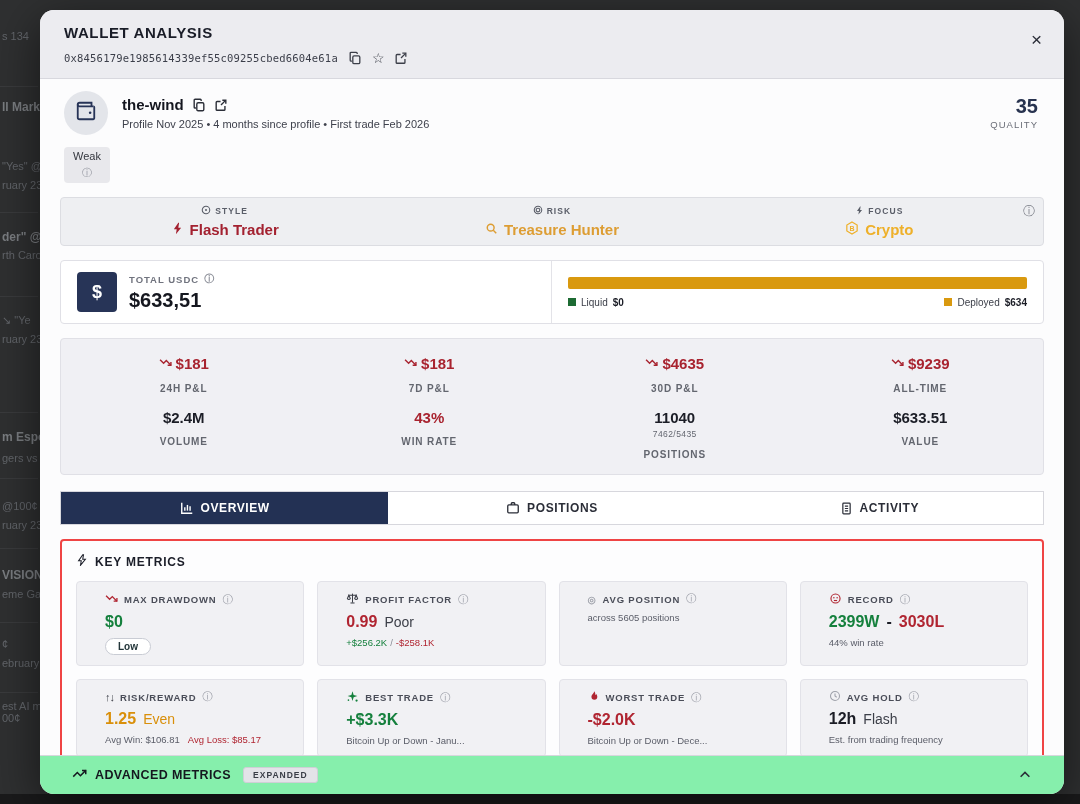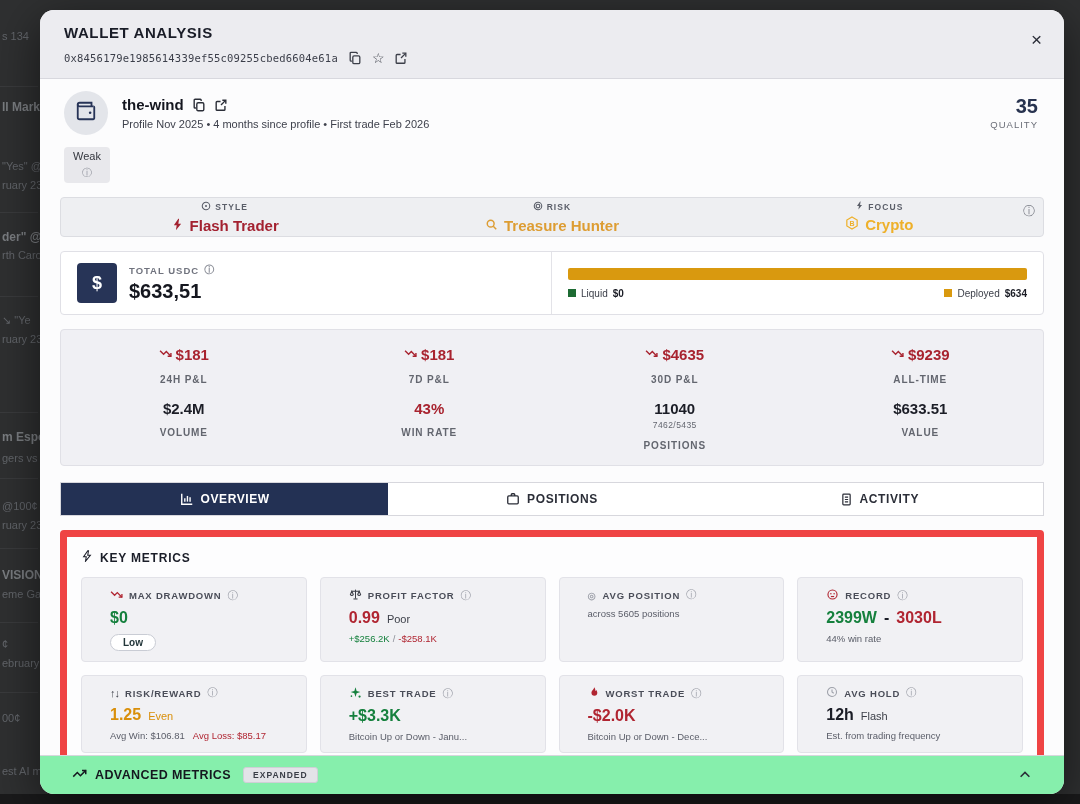--- a/index.html
+++ b/index.html
@@ -37,21 +37,21 @@
   .profile-meta { font-size:11px; color:#3e414c; margin-top:5px; }
   .quality { position:absolute; right:26px; top:16px; text-align:right; }
   .quality-value { font-size:20px; font-weight:bold; color:#28334f; }
   .quality-label { font-size:9.5px; letter-spacing:1px; color:#6b6e78; margin-top:1px; }
   .weak-badge { display:inline-flex; align-items:center; gap:4px; margin:12px 0 0 0; background:#e8e8ec;
                 border-radius:4px; padding:3px 9px; font-size:11px; color:#34373f; cursor:default;flex-direction:column; }
   .info-i { font-size:10px; color:#8f929b; font-style:normal; }
 
   
   .banner { margin:8px 20px 0; background:#eeeff2; border:1px solid #dcdde2; border-radius:4px;
-            height:40px; display:flex; position:relative; }
+            height:49px; display:flex; position:relative; }
   .trait { flex:1; display:flex; flex-direction:column; align-items:center; justify-content:center; gap:4px; }
   .trait-label { display:flex; align-items:center; gap:4px; font-size:8.5px; font-weight:bold;
                  letter-spacing:1.1px; color:#5a5e69; }
   .trait-value { display:flex; align-items:center; gap:6px; font-size:15px; font-weight:bold; }
   .trait-style .trait-value { color:#a32130; }
   .trait-risk .trait-value { color:#dd9d33; }
   .trait-focus .trait-value { color:#eeb02a; }
   .banner-info { position:absolute; right:8px; top:5px; font-size:12px; color:#7c7f88; background:none; border:none; cursor:pointer; }
 
   
@@ -83,29 +83,29 @@
 
   
   .tabs { margin:16px 20px 0; display:flex; border:1px solid #d7d7dd; background:#fff; }
   .tab { flex:1; height:32px; display:flex; align-items:center; justify-content:center; gap:7px;
          font-size:12px; font-weight:bold; letter-spacing:.6px; color:#2b2e38; background:#fff;
          border:none; cursor:pointer; }
   .tab.active { background:#233154; color:#fff; }
   .tab svg { display:block; }
 
   
-  .panel { margin:14px 20px 0; border:7px solid #ef4444; border-radius:4px; background:#fdfdfe; padding:13px 14px 14px; }
+  .panel { margin:14px 20px 0; border:2px solid #ef4444; border-radius:4px; background:#fdfdfe; padding:13px 14px 14px; }
   .panel-header { display:flex; align-items:center; gap:7px; font-size:12px; font-weight:bold;
                   letter-spacing:.8px; color:#1b1e29; margin-bottom:12px; }
   .cards { display:grid; grid-template-columns:repeat(4,1fr); gap:13px; }
   .card { background:#f1f1f4; border:1px solid #e2e2e8; border-radius:4px; padding:10px 28px; min-height:78px; }
   .card-label { display:flex; align-items:center; gap:6px; font-size:9.5px; font-weight:bold;
                 letter-spacing:.8px; color:#4a4d58; }
   .card-value { font-size:16px; font-weight:bold; color:#1b1d26; margin-top:6px; display:flex; align-items:baseline; gap:7px; }
-  .card-quality { font-size:11px; font-weight:normal; color:#3c3f48; }
+  .card-quality { font-size:14px; font-weight:normal; color:#3c3f48; }
   .card-sub { font-size:9.5px; color:#5a5d68; margin-top:6px; }
   .green { color:#15803d; }
   .red { color:#b02531; }
   .amber { color:#d98f0a; }
   .low-badge { display:inline-block; margin-top:7px; background:#fff; border:1px solid #c9ccd4;
                border-radius:11px; padding:2px 12px; font-size:10px; font-weight:bold; color:#23363a; }
   .pf-sub .sep { color:#8a8d96; margin:0 3px; }
   .rr-sub .red { margin-left:8px; }
   .card .ci { color:#9a9da6; font-size:10.5px; background:none; border:none; cursor:pointer; }
 
@@ -132,21 +132,21 @@
   <span class="frag" style="top:333px">ruary 23,</span>
   <span class="frag b" style="top:430px">m Espor</span>
   <span class="frag" style="top:452px">gers vs N</span>
   <span class="frag" style="top:500px">@100¢</span>
   <span class="frag" style="top:519px">ruary 23,</span>
   <span class="frag b" style="top:568px">VISION"</span>
   <span class="frag" style="top:588px">eme Gar</span>
   <span class="frag" style="top:638px">¢</span>
   <span class="frag" style="top:657px">ebruary</span>
   <span class="frag" style="top:712px">00¢</span>
-  <span class="frag" style="top:765px">est AI m</span>
+  <span class="frag" style="top:700px">est AI m</span>
   <div class="bg-sep" style="top:86px"></div>
   <div class="bg-sep" style="top:212px"></div>
   <div class="bg-sep" style="top:296px"></div>
   <div class="bg-sep" style="top:412px"></div>
   <div class="bg-sep" style="top:478px"></div>
   <div class="bg-sep" style="top:548px"></div>
   <div class="bg-sep" style="top:622px"></div>
   <div class="bg-sep" style="top:692px"></div>
   <div class="bottom-band"></div>
 </div>

